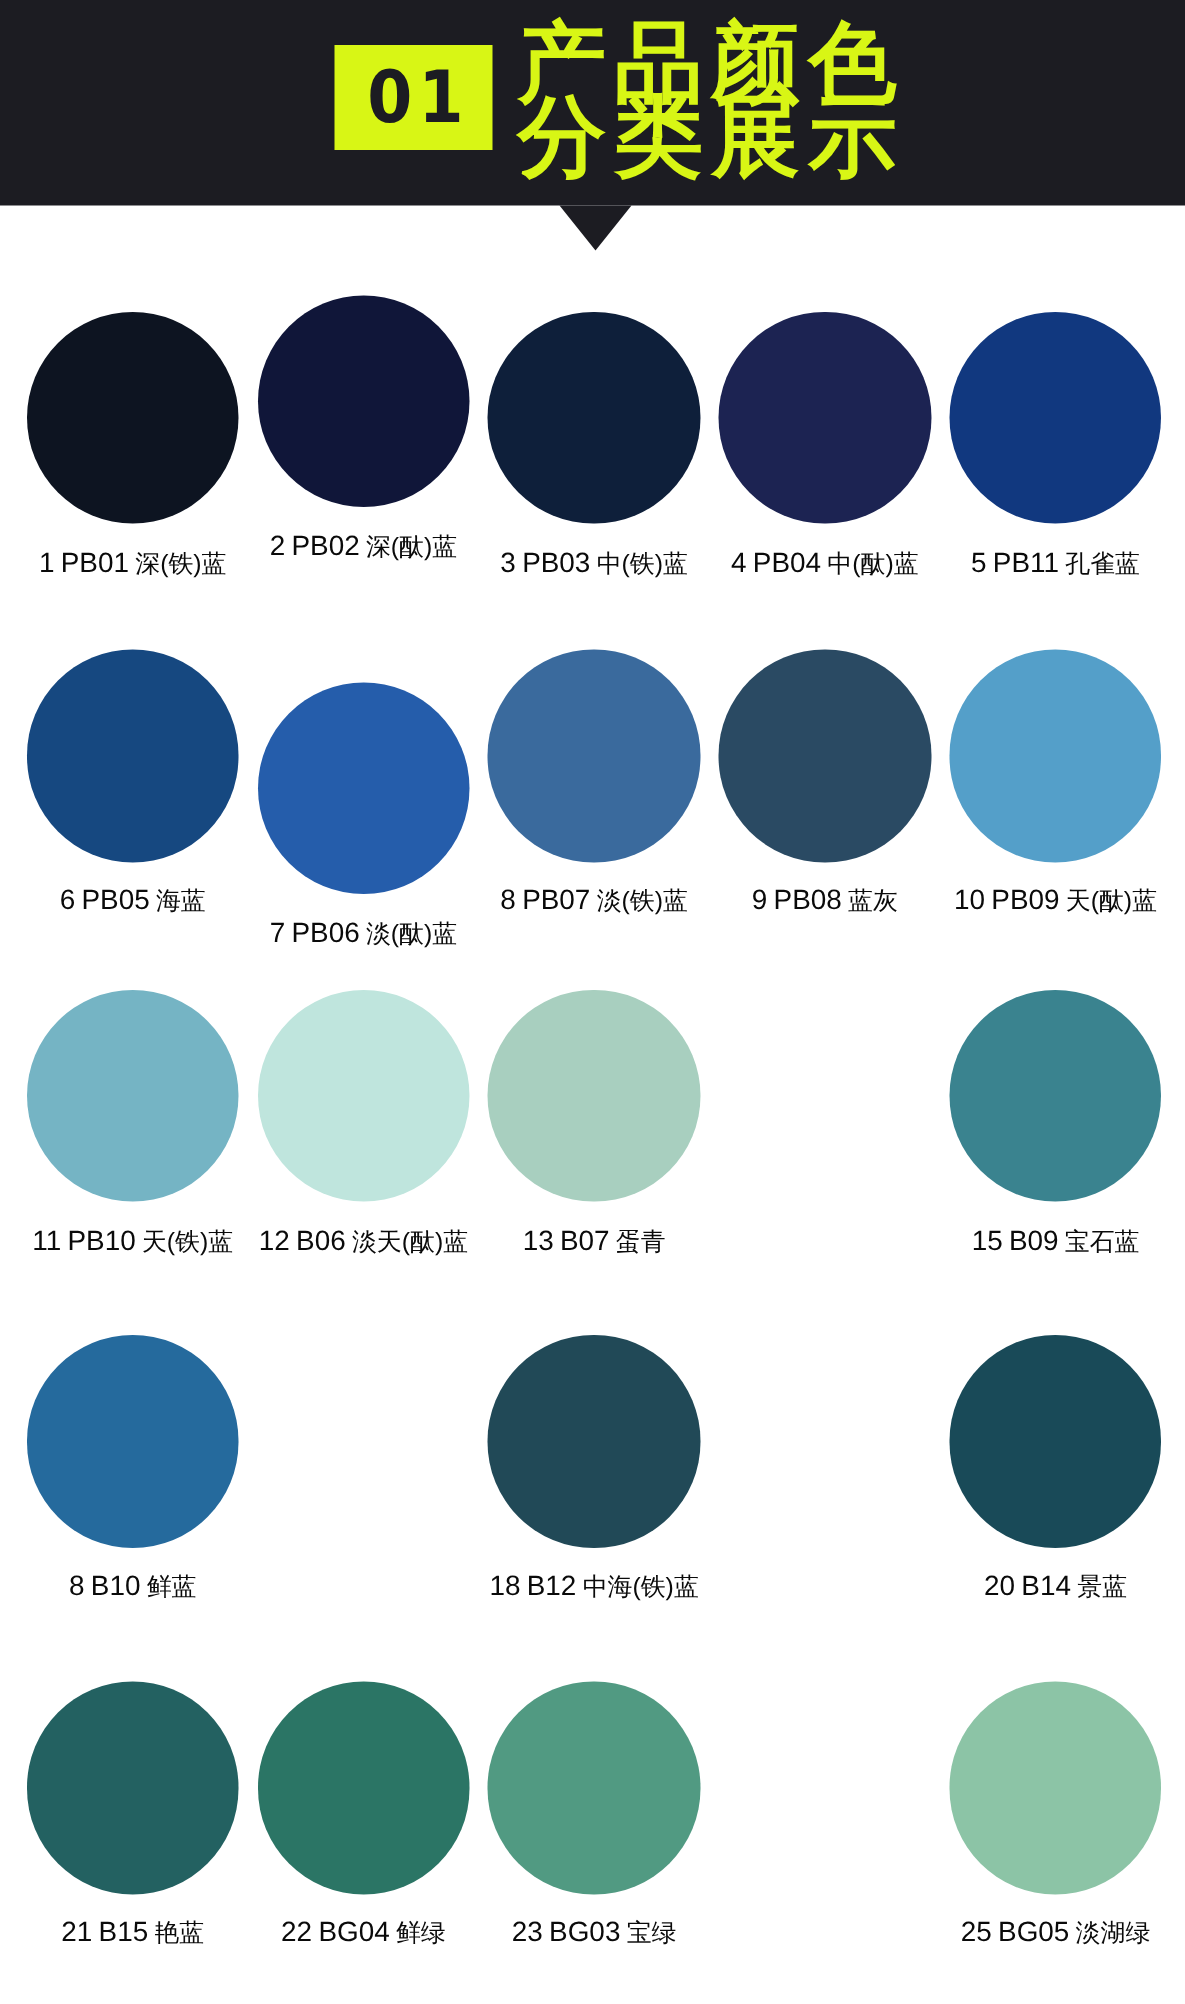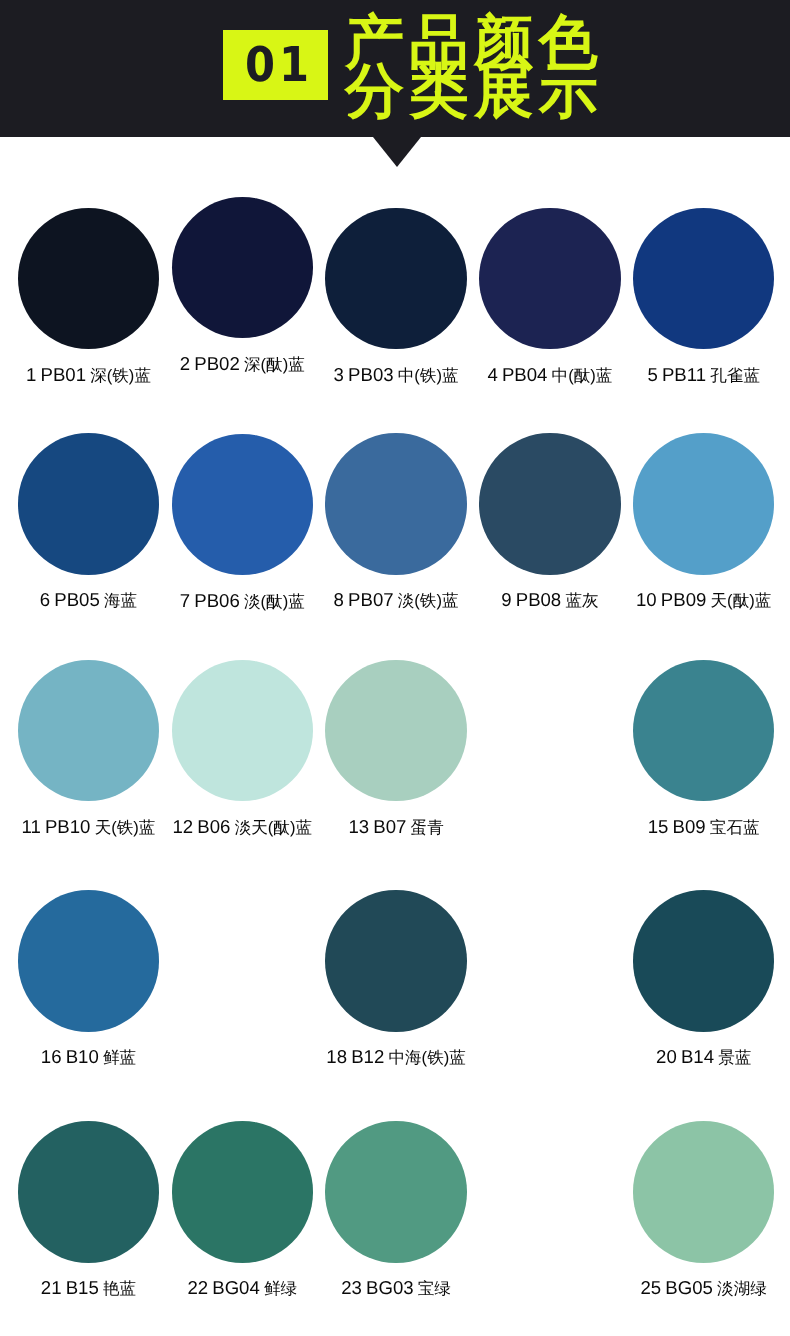--- a/index.html
+++ b/index.html
@@ -69,21 +69,21 @@
         <div class="cap"><span class="code">4 PB04 </span><span class="cjk">中(酞)蓝</span></div>
       </div>
       <div class="cell" style="left:626.8px;top:207.6px">
         <div class="swatch" style="background-color: rgb(17, 56, 127);"></div>
         <div class="cap"><span class="code">5 PB11 </span><span class="cjk">孔雀蓝</span></div>
       </div>
       <div class="cell" style="left:11.6px;top:433.4px">
         <div class="swatch" style="background-color: rgb(22, 72, 128);"></div>
         <div class="cap"><span class="code">6 PB05 </span><span class="cjk">海蓝</span></div>
       </div>
-      <div class="cell" style="left:165.4px;top:434px">
+      <div class="cell" style="left:165.4px;top:455px">
         <div class="swatch" style="background-color: rgb(37, 93, 171);"></div>
         <div class="cap"><span class="code">7 PB06 </span><span class="cjk">淡(酞)蓝</span></div>
       </div>
       <div class="cell" style="left:319.2px;top:433.4px">
         <div class="swatch" style="background-color: rgb(58, 106, 157);"></div>
         <div class="cap"><span class="code">8 PB07 </span><span class="cjk">淡(铁)蓝</span></div>
       </div>
       <div class="cell" style="left:473.0px;top:433.4px">
         <div class="swatch" style="background-color: rgb(42, 74, 99);"></div>
         <div class="cap"><span class="code">9 PB08 </span><span class="cjk">蓝灰</span></div>
@@ -103,21 +103,21 @@
       <div class="cell" style="left:319.2px;top:659.7px">
         <div class="swatch" style="background-color: rgb(168, 207, 191);"></div>
         <div class="cap"><span class="code">13 B07 </span><span class="cjk">蛋青</span></div>
       </div>
       <div class="cell" style="left:626.8px;top:659.7px">
         <div class="swatch" style="background-color: rgb(58, 131, 143);"></div>
         <div class="cap"><span class="code">15 B09 </span><span class="cjk">宝石蓝</span></div>
       </div>
       <div class="cell" style="left:11.6px;top:890.4px">
         <div class="swatch" style="background-color: rgb(37, 106, 157);"></div>
-        <div class="cap"><span class="code">16 B10 </span><span class="cjk">鲜蓝</span></div>
+        <div class="cap"><span class="code">8 B10 </span><span class="cjk">鲜蓝</span></div>
       </div>
       <div class="cell" style="left:319.2px;top:890.4px">
         <div class="swatch" style="background-color: rgb(33, 73, 87);"></div>
         <div class="cap"><span class="code">18 B12 </span><span class="cjk">中海(铁)蓝</span></div>
       </div>
       <div class="cell" style="left:626.8px;top:890.4px">
         <div class="swatch" style="background-color: rgb(25, 74, 88);"></div>
         <div class="cap"><span class="code">20 B14 </span><span class="cjk">景蓝</span></div>
       </div>
       <div class="cell" style="left:11.6px;top:1121.3px">

